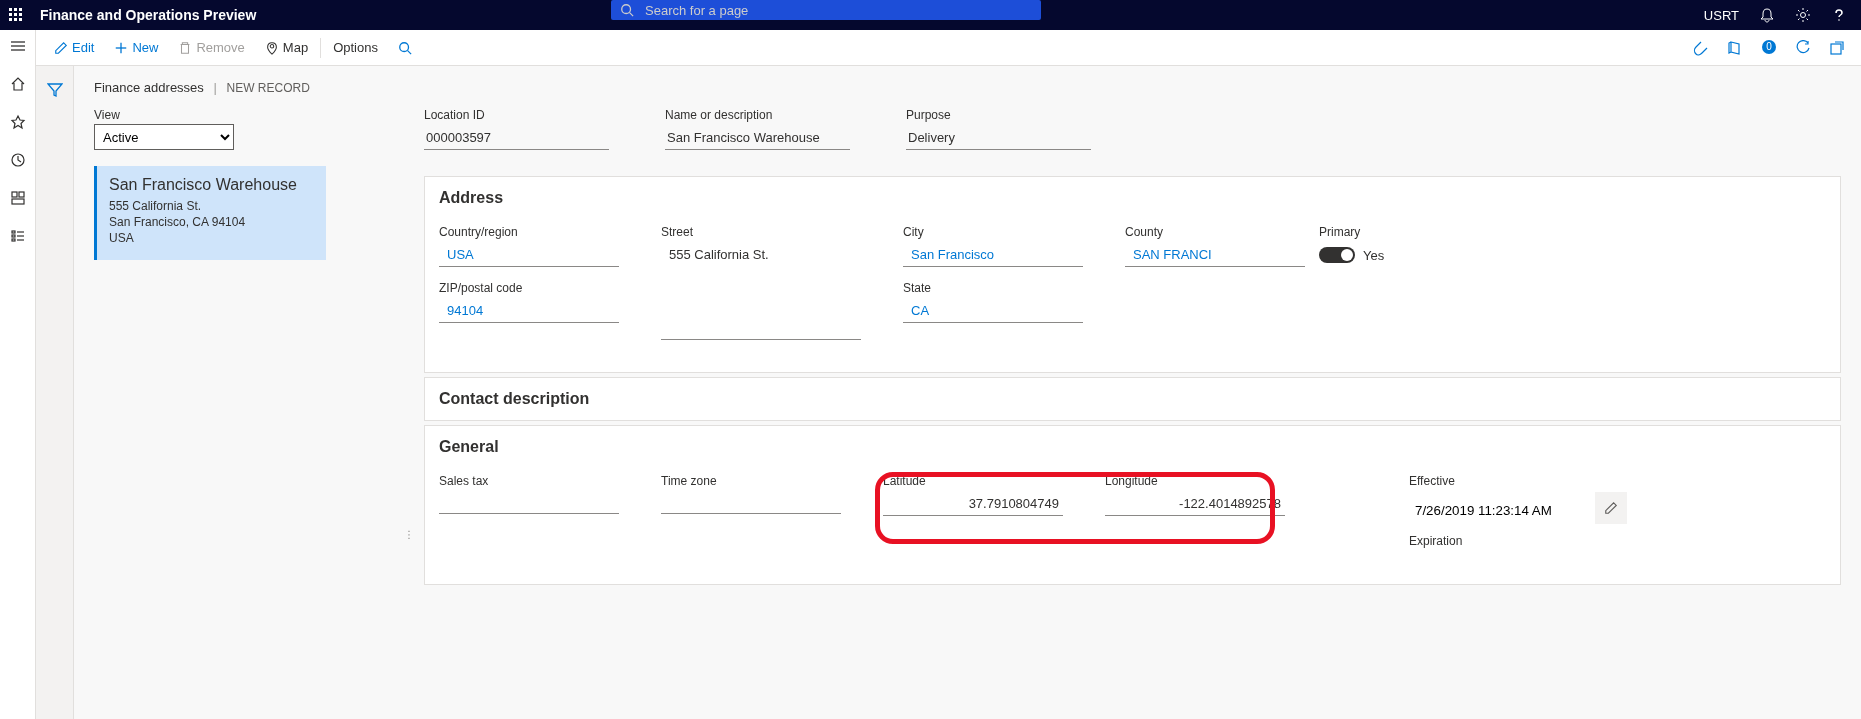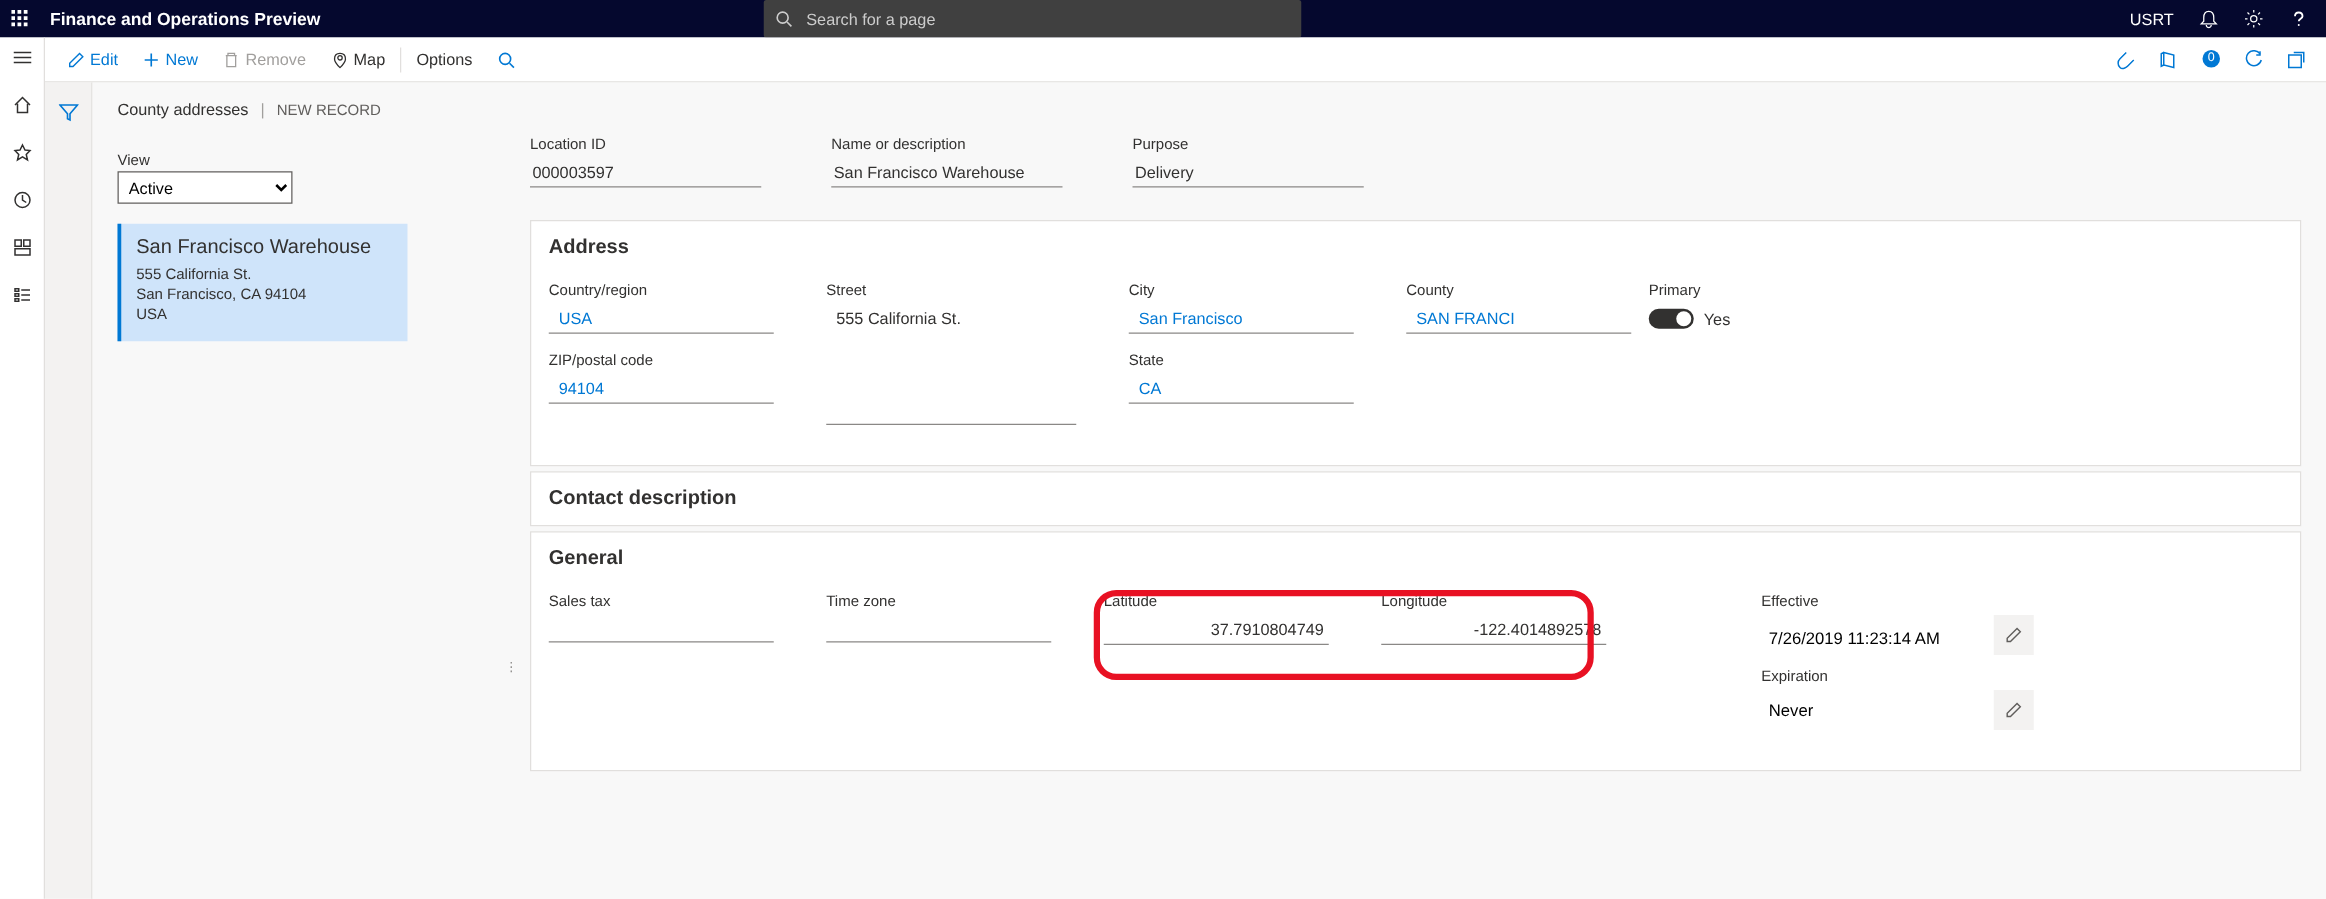--- a/index.html
+++ b/index.html
@@ -5,21 +5,21 @@
   * { box-sizing: border-box; }
   html, body { margin:0; padding:0; font-family: "Segoe UI", Arial, sans-serif; font-size:13px; color:#323130; background:#fff; }
   body { width:1861px; height:719px; overflow:hidden; background:#f8f8f8; }
 
   
   .titlebar { height:30px; background:#05082e; color:#fff; display:flex; align-items:center; }
   .waffle { width:32px; height:30px; display:flex; align-items:center; justify-content:center; cursor:pointer;}
   .waffle svg { fill:#fff; }
   .app-title { font-weight:600; font-size:14px; padding-left:8px; flex:0 0 auto;}
   .title-spacer { flex:1;}
-  .searchbox { position:absolute; left:611px; top:0; width:430px; height:30px; display:flex; align-items:center; background:#404040; color:#ccc; border-radius:2px;}
+  .searchbox { position:absolute; left:611px; top:0; width:430px; height:20px; display:flex; align-items:center; background:#1d4ed8; color:#ccc; border-radius:2px;}
   .searchbox .icon { width:32px; display:flex; align-items:center; justify-content:center;}
   .searchbox input { background:transparent; border:none; color:#ccc; outline:none; font-size:13px; width:380px;}
   .searchbox input::placeholder{ color:#ccc;}
   .title-right{ display:flex; align-items:center; gap:0; padding-right:4px;}
   .title-right .item{ width:36px; height:30px; display:flex; align-items:center; justify-content:center; cursor:pointer;}
   .title-right .company{ padding:0 10px; font-size:13px;}
 
   
   .actionbar{ position:absolute; top:30px; left:36px; right:0; height:36px; background:#fff; border-bottom:1px solid #e1dfdd; display:flex; align-items:center; padding-left:8px;}
   .actionbar .btn{ display:flex; align-items:center; gap:4px; padding:0 10px; height:36px; cursor:pointer; font-size:13px; color:#323130;text-align:right;}
@@ -40,21 +40,21 @@
   .filterrail .fbtn{ color:#0078d4; cursor:pointer;}
 
   
   .content{ position:absolute; top:66px; left:74px; right:0; bottom:0; background:#f8f8f8; overflow:hidden;}
 
   .breadcrumb{ padding:14px 20px 6px 20px; font-size:13px;}
   .breadcrumb .bc1{ cursor:pointer;}
   .breadcrumb .sep{ margin:0 6px; color:#a19f9d;}
   .breadcrumb .bc2{ color:#605e5c; font-size:12px;}
 
-  .listpane{ position:absolute; left:20px; top:55px; width:240px;}
+  .listpane{ position:absolute; left:20px; top:42px; width:240px;}
   .label{ font-size:12px; color:#323130; margin-bottom:2px; display:block;}
   select.view{ width:140px; height:26px; border:1px solid #605e5c; background:#fff; font-size:13px; padding-left:4px;}
   .card{ margin-top:16px; width:232px; background:#cfe4fa; border-left:3px solid #0078d4; padding:10px 12px 14px 12px; cursor:pointer;}
   .card .title{ font-size:16px; font-weight:400; margin-bottom:4px;}
   .card .line{ font-size:12px; color:#323130; line-height:16px;}
 
   .detailpane{ position:absolute; left:280px; right:0; top:42px; bottom:0; overflow:auto;}
   .detailpane .toprow{ margin-left:70px; display:flex; gap:56px;}
   .field{ display:flex; flex-direction:column; width:185px;}
   .field .flabel{ font-size:12px; color:#323130; margin-bottom:4px;}
@@ -252,21 +252,21 @@
   <span class="fbtn">
     <svg width="16" height="16" viewBox="0 0 16 16" fill="none" stroke="#0078d4" stroke-width="1.3">
         <path d="M1 2 L15 2 L9 9 L9 14 L7 13 L7 9 Z"></path>
       </svg>
   </span>
 </div>
 
 <div class="content">
 
   <div class="breadcrumb">
-    <span class="bc1">County addresses</span>
+    <span class="bc1">Finance addresses</span>
     <span class="sep">|</span>
     <span class="bc2">NEW RECORD</span>
   </div>
 
   <div class="listpane">
     <span class="label">View</span>
     <select class="view">
       <option>Active</option>
     </select>
     <div class="card">
@@ -378,28 +378,20 @@
                 <input class="fval readonly" style="width: 180px; border: none; padding: 6px;" readonly="" value="7/26/2019 11:23:14 AM">
                 <span class="edit-icon-box" style="margin-top:0;">
                   <svg width="14" height="14" viewBox="0 0 16 16" fill="none" stroke="#605e5c" stroke-width="1.3">
                       <path d="M2 14 L2 11 L11 2 L14 5 L5 14 Z"></path>
                     </svg>
                 </span>
               </div>
             </div>
             <div>
               <span class="flabel" style="display:block; font-size:12px; margin-bottom:4px;">Expiration</span>
-              <div style="display:flex; gap:6px; align-items:center;">
-                <input class="fval readonly" style="width: 180px; border: none; padding: 6px;" readonly="" value="Never">
-                <span class="edit-icon-box" style="margin-top:0;">
-                  <svg width="14" height="14" viewBox="0 0 16 16" fill="none" stroke="#605e5c" stroke-width="1.3">
-                      <path d="M2 14 L2 11 L11 2 L14 5 L5 14 Z"></path>
-                    </svg>
-                </span>
-              </div>
             </div>
           </div>
         </div>
       </div>
 
       <div class="highlight" style="left:450px; top:46px; width:400px; height:72px;"></div>
     </div>
 
   </div>
 

